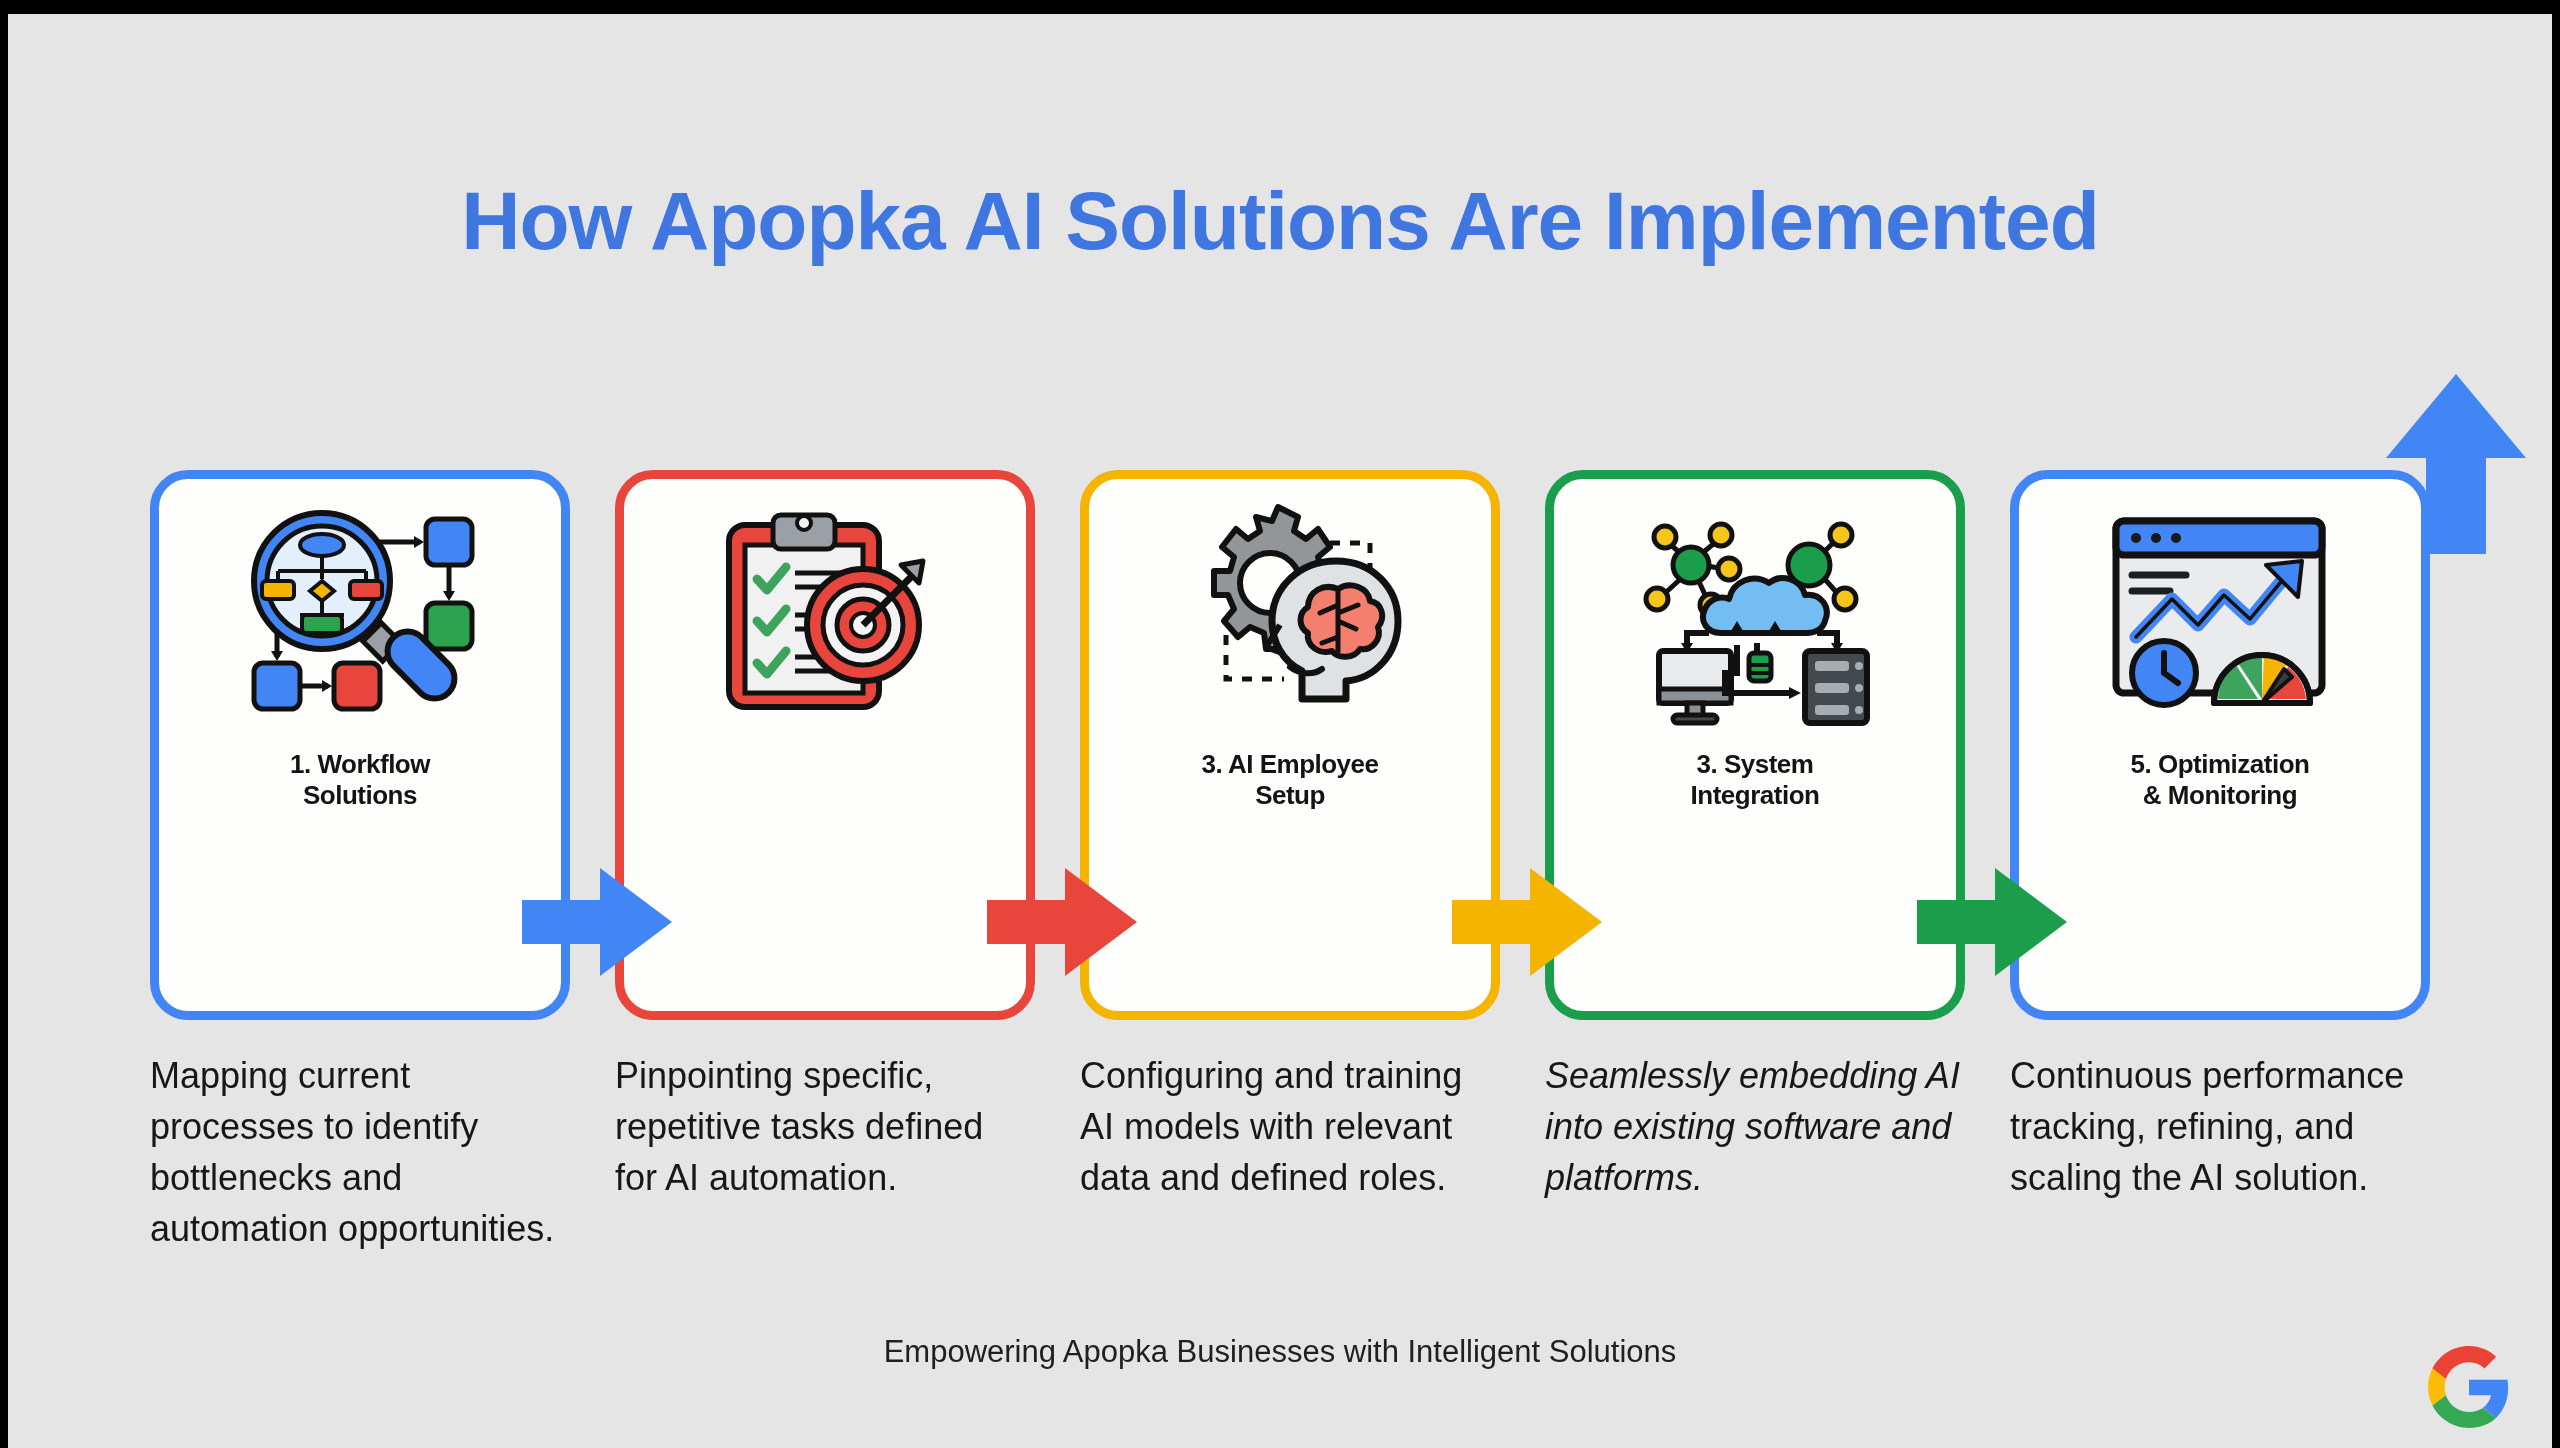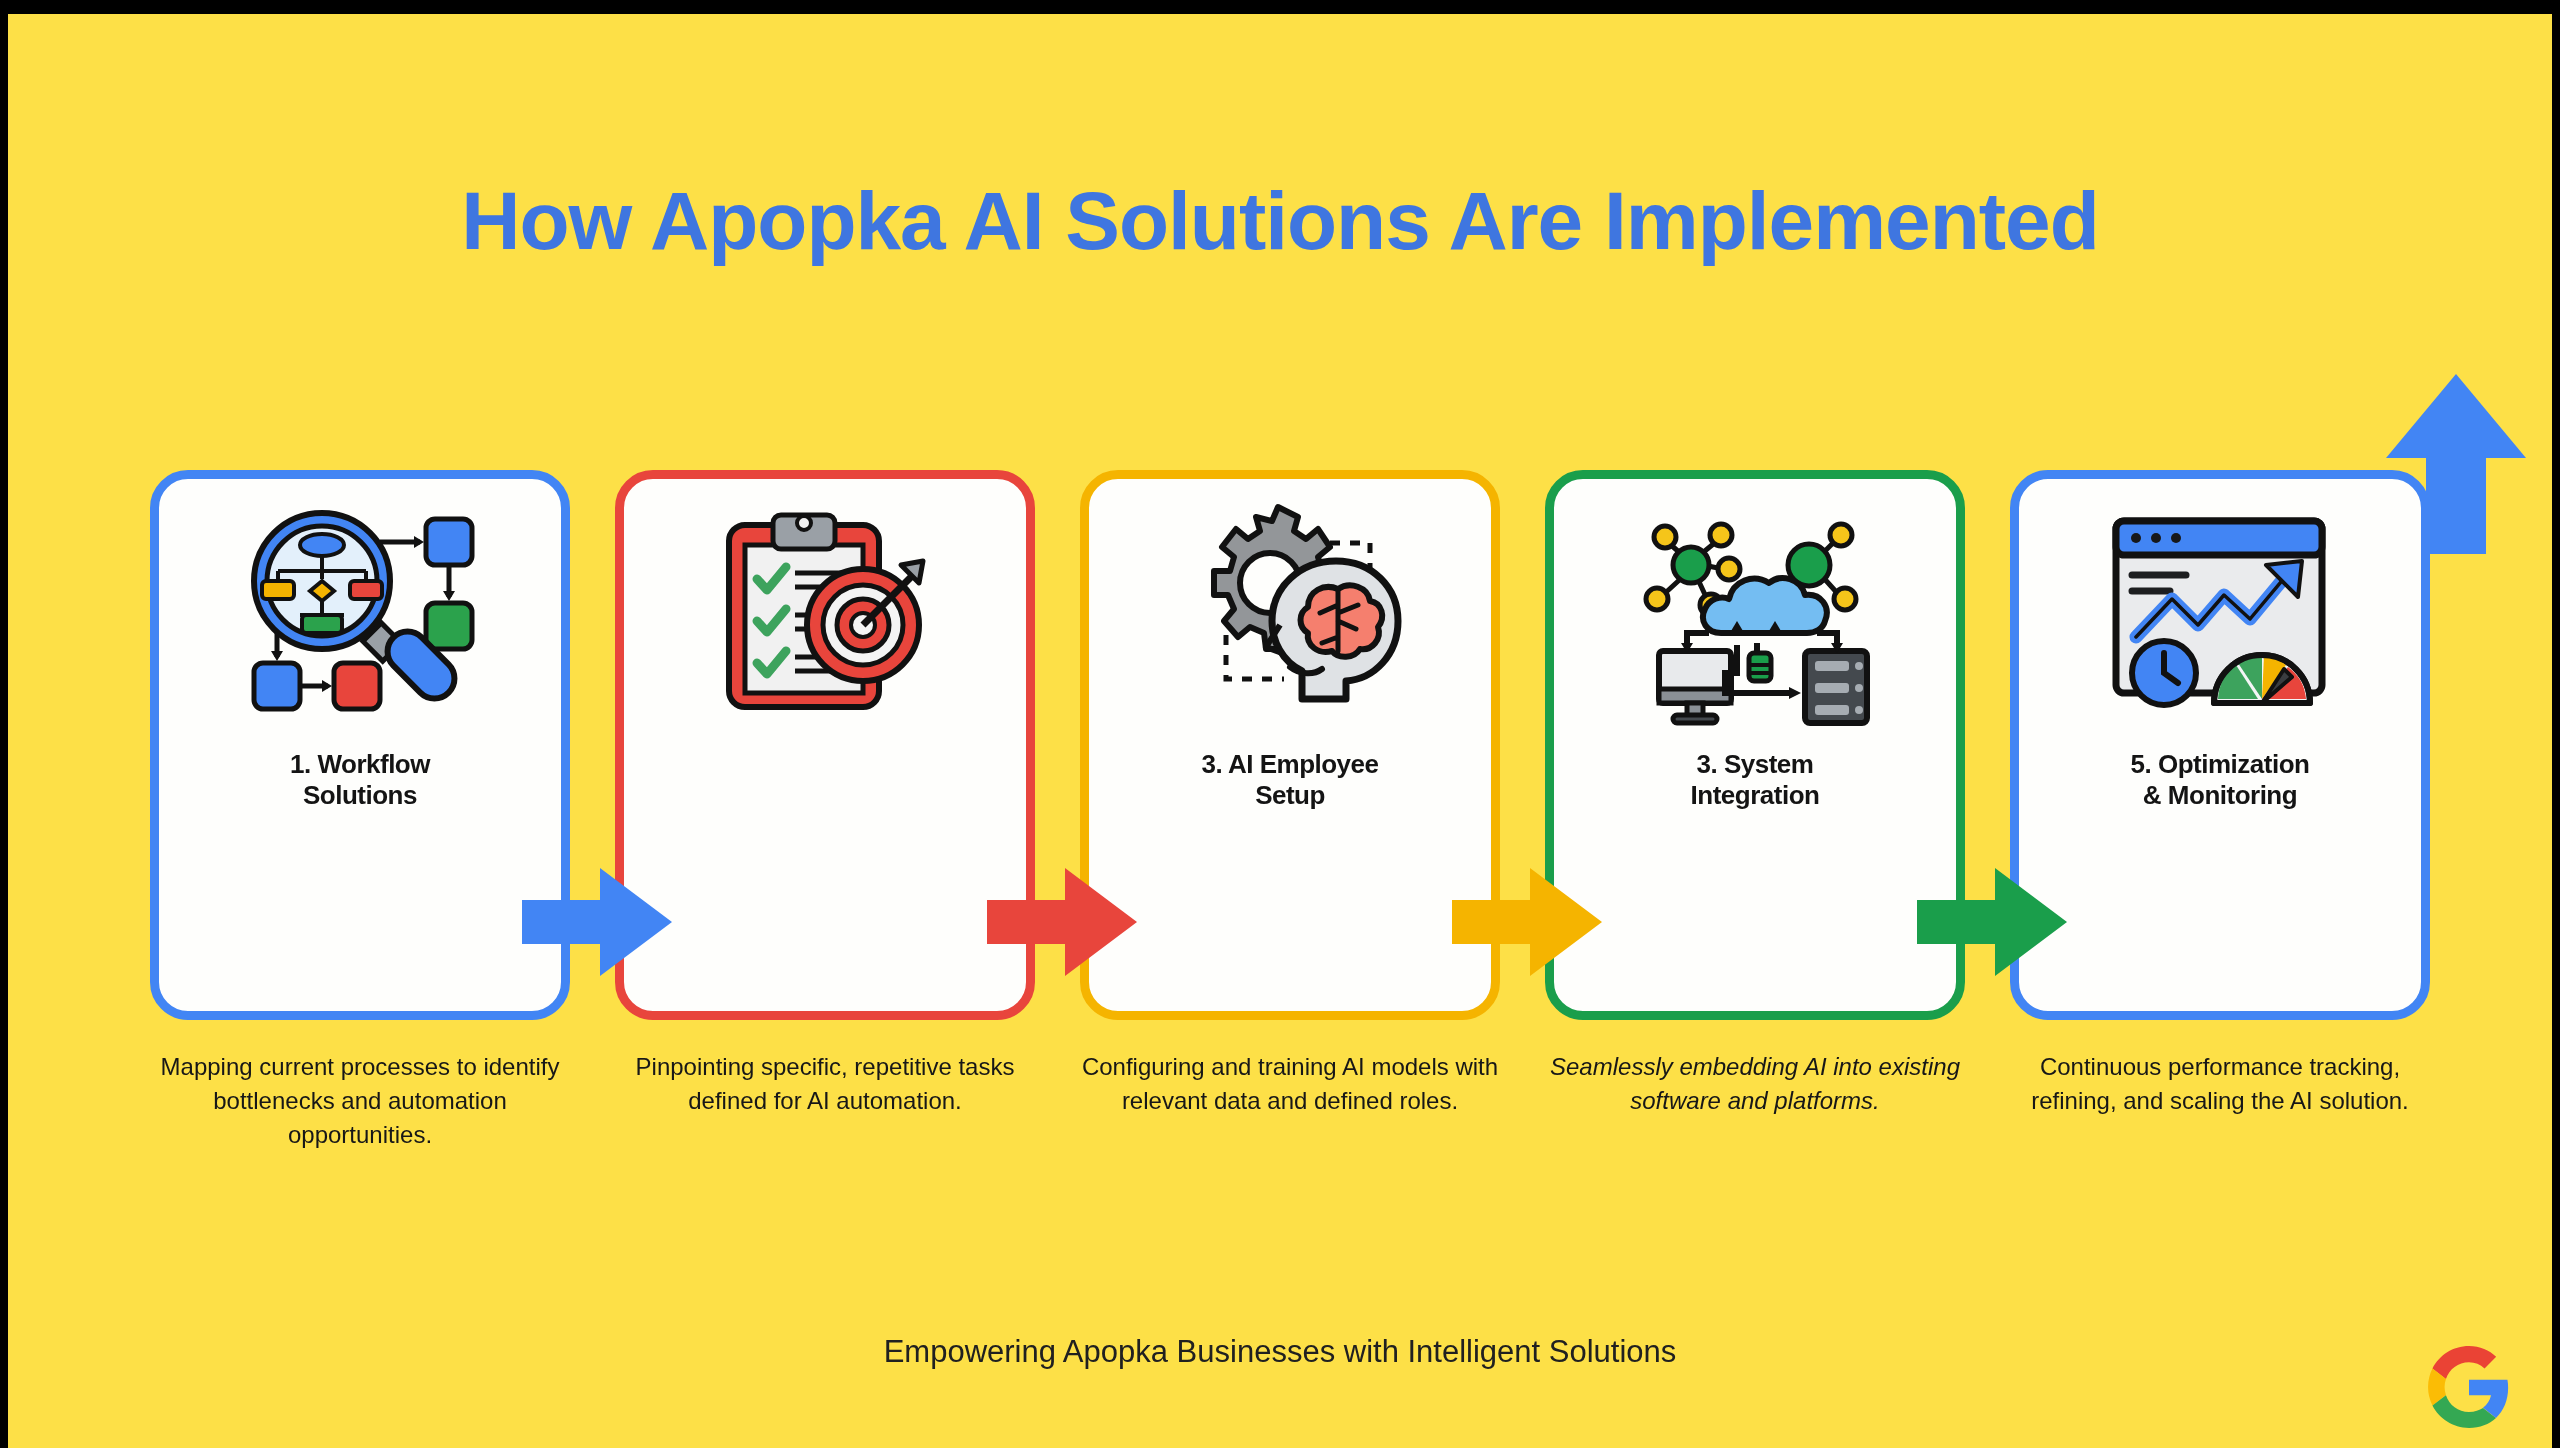--- a/index.html
+++ b/index.html
@@ -6,21 +6,21 @@
   html, body {
     width:2560px; height:1448px;
     background:#000;
     font-family:"Liberation Sans", sans-serif;
     overflow:hidden;
   }
   #stage {
     position:absolute;
     left:8px; top:14px;
     width:2544px; height:1434px;
-    background:#fde047;
+    background:#e5e5e5;
     overflow:hidden;
   }
 
   
   #title {
     position:absolute;
     left:0; top:160px;
     width:2544px;
     text-align:center;
     font-size:82px;
@@ -94,22 +94,22 @@
   
   #descs {
     position:absolute;
     left:142px; top:1036px;
     width:2280px; height:250px;
   }
   .desc {
     position:absolute;
     top:0;
     width:420px;
-    text-align:center;
-    font-size:24px;
+    text-align:left;
+    font-size:36px;
     line-height:1.42;
     color:#171717;
     font-weight:400;
   }
 
   
   #footer {
     position:absolute;
     left:0; top:1320px;
     width:2544px;

